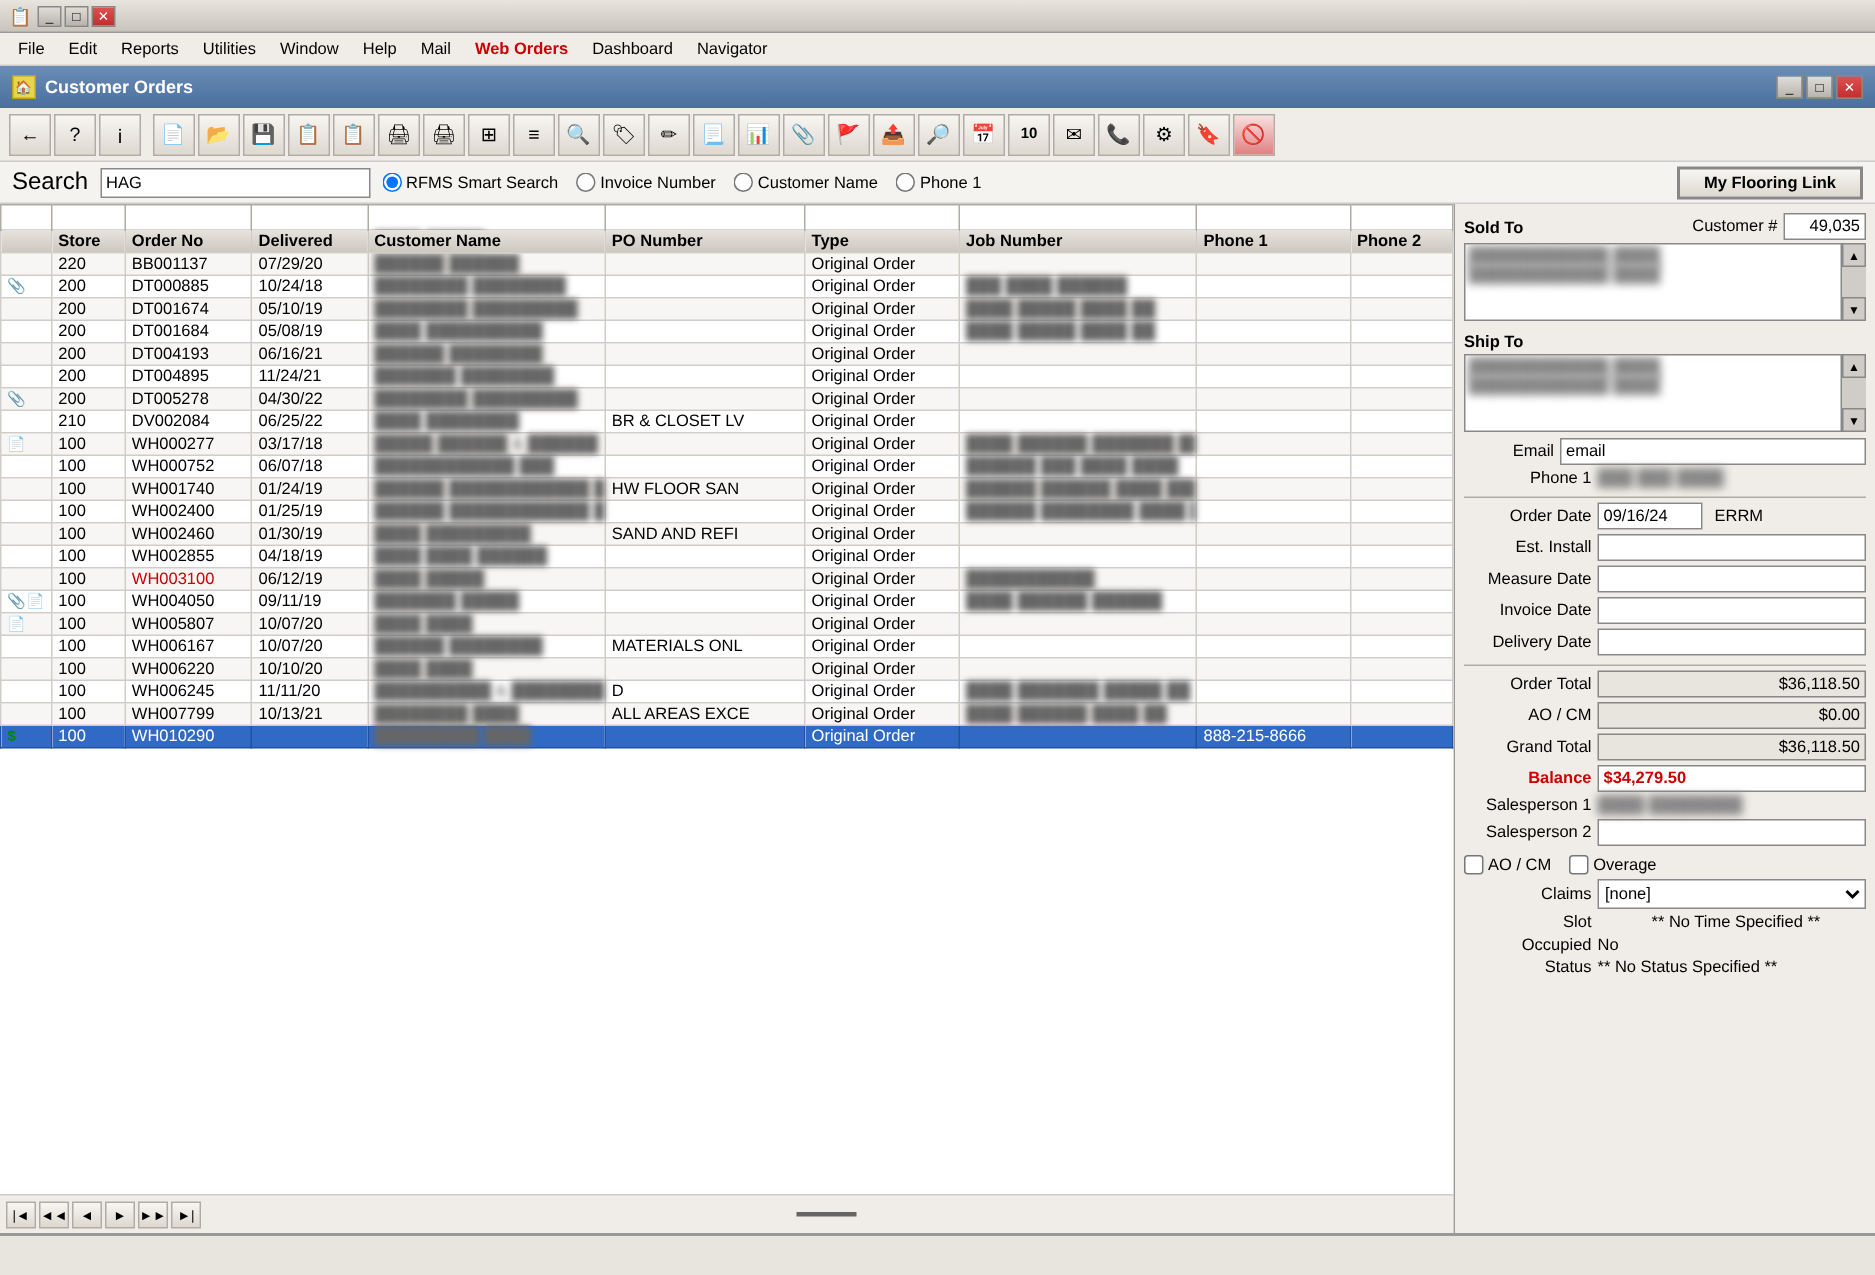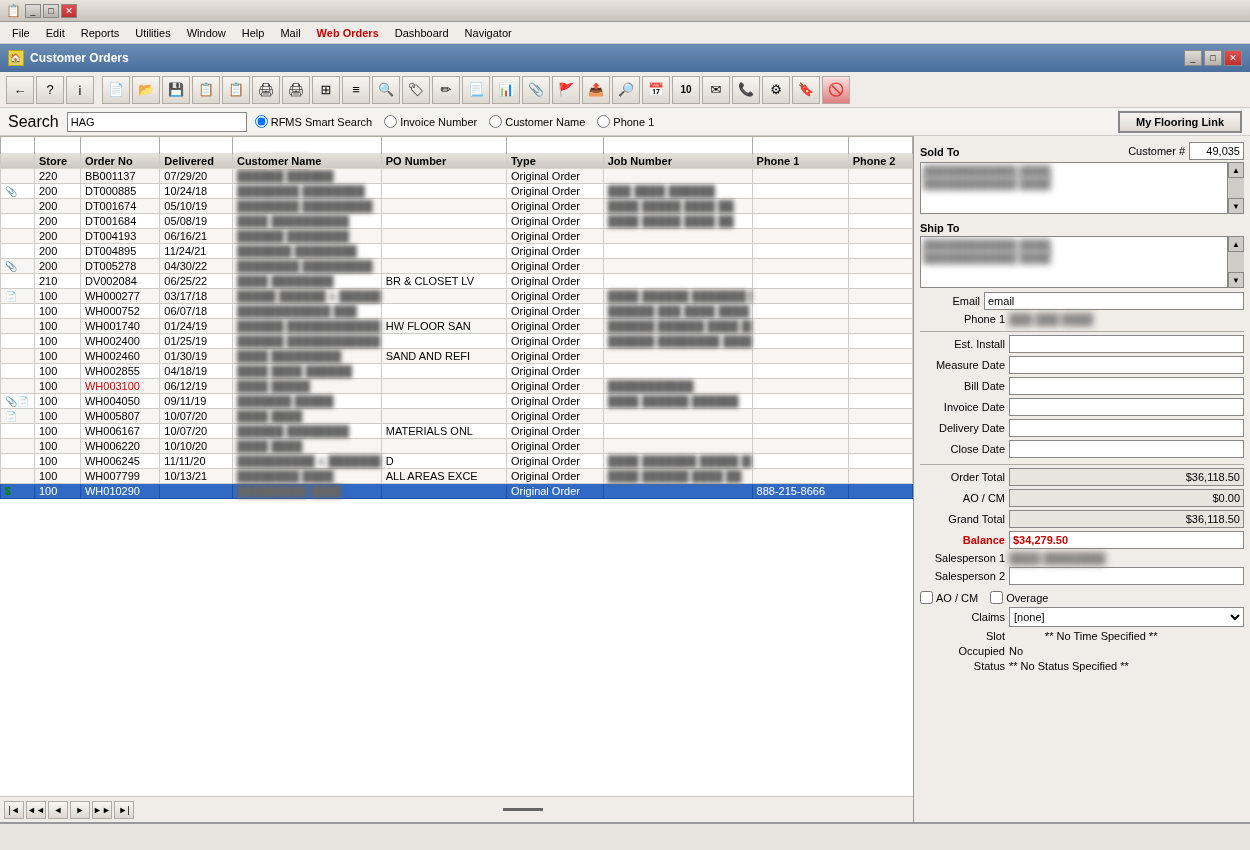--- a/index.html
+++ b/index.html
@@ -50,21 +50,21 @@
     .grid-table tr.selected { background: #316ac5; color: white; }
     .grid-table tr.selected td { color: white; border-color: #2050a0; }
 
     
     .grid-nav { height: 26px; background: #f0ede8; border-top: 1px solid #ccc; display: flex; align-items: center; padding: 0 4px; gap: 2px; }
     .nav-btn { width: 20px; height: 18px; background: linear-gradient(to bottom, #f8f6f2, #ddd8d0); border: 1px solid #b0aca4; font-size: 9px; display: flex; align-items: center; justify-content: center; cursor: pointer; }
     .nav-bar-mid { flex: 1; display: flex; align-items: center; justify-content: center; }
     .nav-dash { width: 40px; height: 3px; background: #666; }
 
     
-    .right-panel { width: 336px; background: #f0ede8; display: flex; flex-direction: column; padding: 6px; overflow-y: auto; }
+    .right-panel { width: 280px; background: #f0ede8; display: flex; flex-direction: column; padding: 6px; overflow-y: auto; }
     .panel-field { display: flex; align-items: center; margin-bottom: 3px; gap: 4px; }
     .panel-label { font-size: 11px; color: #000; white-space: nowrap; text-align: right; }
     .panel-label-wide { min-width: 85px; }
     .panel-label-narrow { min-width: 60px; }
     .panel-input { flex: 1; height: 18px; border: 1px solid #888; background: white; font-size: 11px; padding: 1px 3px; }
     .panel-input.readonly { background: #e8e4de; }
     .panel-section-label { font-size: 11px; font-weight: bold; margin: 4px 0 2px 0; }
     .panel-value { font-size: 11px; color: #000; }
     .blurred { filter: blur(3px); color: #888; }
     
@@ -534,50 +534,47 @@
       <input class="panel-input" type="text" value="email" style="">
     </div>
 
     <div class="panel-field">
       <span class="panel-label panel-label-wide">Phone 1</span>
       <span class="panel-value blurred">███ ███ ████</span>
     </div>
 
     <div class="divider"></div>
 
+    <div class="panel-field">
+      <span class="panel-label panel-label-wide">Order Date</span>
+      <input class="panel-input" type="text" value="09/16/24" style="width: 70px; flex: 0 0 auto;">
+      <span style="font-size:11px;margin-left:4px;">ERRM</span>
+    </div>
 
     <div class="panel-field">
       <span class="panel-label panel-label-wide">Est. Install</span>
       <input class="panel-input" type="text" value="" style="">
     </div>
 
     <div class="panel-field">
       <span class="panel-label panel-label-wide">Measure Date</span>
       <input class="panel-input" type="text" value="" style="">
     </div>
 
-    <div class="panel-field">
-      <span class="panel-label panel-label-wide">Bill Date</span>
-      <input class="panel-input" type="text" value="" style="">
-    </div>
 
     <div class="panel-field">
       <span class="panel-label panel-label-wide">Invoice Date</span>
       <input class="panel-input" type="text" value="" style="">
     </div>
 
     <div class="panel-field">
       <span class="panel-label panel-label-wide">Delivery Date</span>
       <input class="panel-input" type="text" value="" style="">
     </div>
 
-    <div class="panel-field">
-      <span class="panel-label panel-label-wide">Close Date</span>
-      <input class="panel-input" type="text" value="" style="">
-    </div>
 
     <div class="divider"></div>
 
     <div class="panel-field">
       <span class="panel-label panel-label-wide">Order Total</span>
       <input class="panel-input readonly" type="text" readonly="" style="text-align: right;" value="$36,118.50">
     </div>
 
     <div class="panel-field">
       <span class="panel-label panel-label-wide">AO / CM</span>

